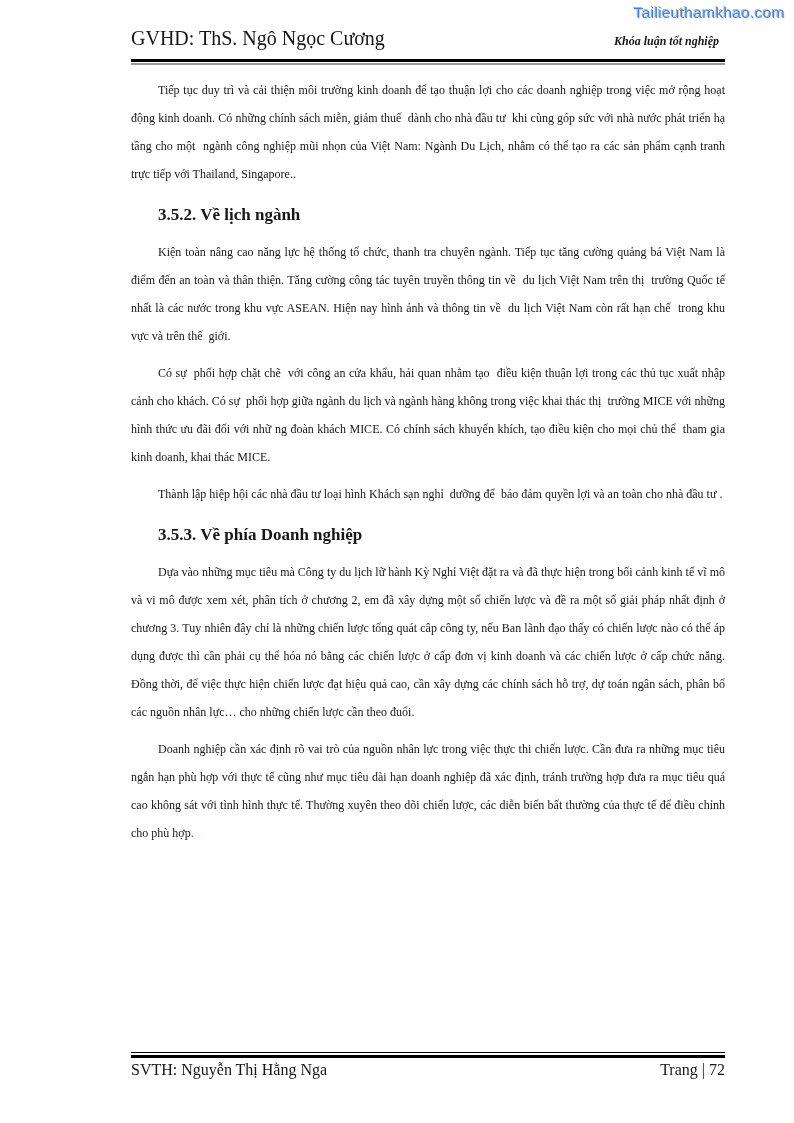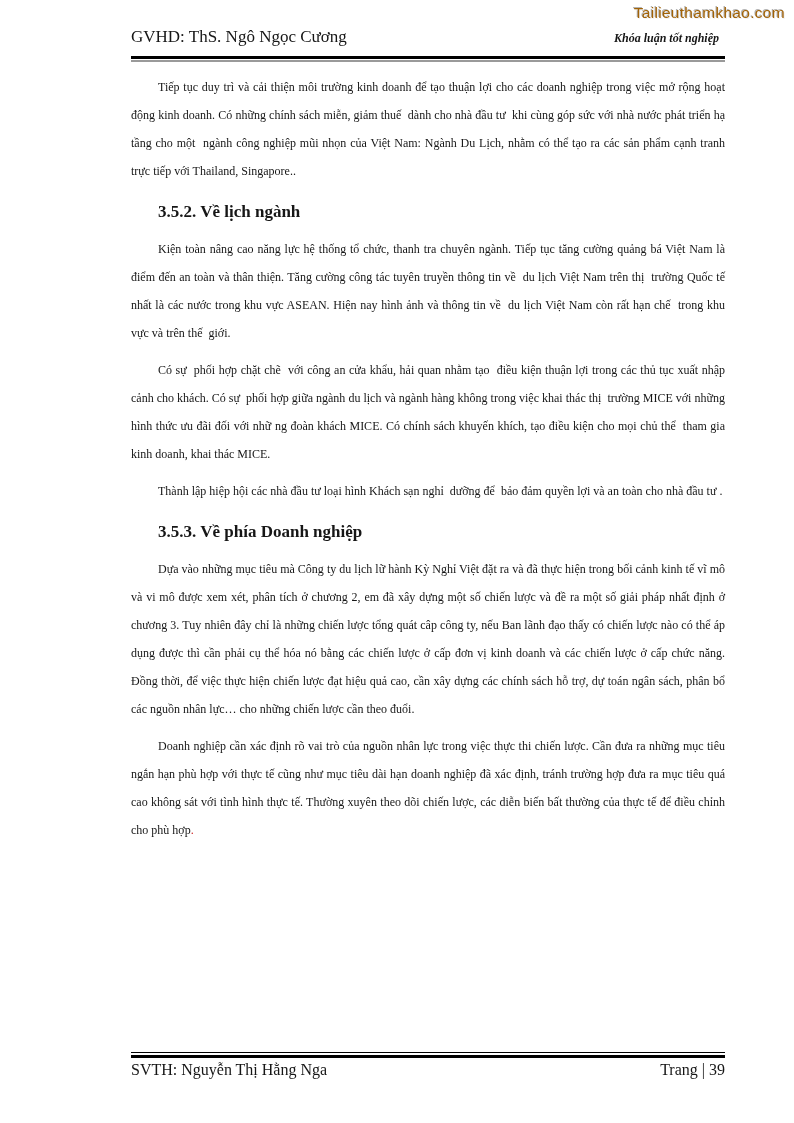--- a/index.html
+++ b/index.html
@@ -13,38 +13,38 @@
     font-family: "Liberation Serif", "DejaVu Serif", serif;
     color: #161616;
     overflow: hidden;
   }
   .watermark {
     position: absolute;
     top: 4px;
     right: 9px;
     font-family: "Liberation Sans", "DejaVu Sans", sans-serif;
     font-size: 15.5px;
-    color: #a16207;
+    color: #3b82f6;
     text-shadow: 1px 1px 0 #f1f1f1, -1px -1px 0 #b3b3b3;
     letter-spacing: 0.3px;
   }
   .content {
     position: absolute;
     left: 131px;
     top: 27px;
     width: 594px;
   }
   .page-header {
     display: flex;
     justify-content: space-between;
     align-items: baseline;
     font-size: 17px;
     padding: 0 6px 0 0;
   }
-  .header-left { font-size: 17px; }
+  .header-left { font-size: 20px; }
   .header-right { font-weight: bold; font-style: italic; font-size: 12px; }
   .header-rule-black { height: 3px; background: #000000; margin-top: 9px; }
   .header-rule-gray  { height: 2px; background: #9a9a9a; margin-top: 1px; }
   .doc-body { margin-top: 11px; }
   .para {
     font-size: 12px;
     line-height: 28px;
     text-align: justify;
     text-indent: 27px;
     white-space: pre-wrap;
@@ -108,17 +108,17 @@
       <p class="para"><span>Doanh nghiệp cần xác định rõ vai trò của nguồn nhân lực trong việc thực thi chiến lược. Cần đưa ra những mục tiêu ngắn hạn phù hợp với thực tế cũng như mục tiêu dài hạn doanh nghiệp đã xác định, tránh trường hợp đưa ra mục tiêu quá cao không sát với tình hình thực tế. Thường xuyên theo dõi chiến lược, các diễn biến bất thường của thực tế để điều chỉnh cho phù hợp</span><span class="red-dot">.</span></p>
     </div>
 
   </div>
 
   <div class="page-footer">
     <div class="footer-rule-thin"></div>
     <div class="footer-rule-thick"></div>
     <div class="footer-row">
       <span>SVTH: Nguyễn Thị Hằng Nga</span>
-      <span>Trang  | 39</span>
+      <span>Trang  | 72</span>
     </div>
   </div>
 
 </div>
 
 </body></html>

